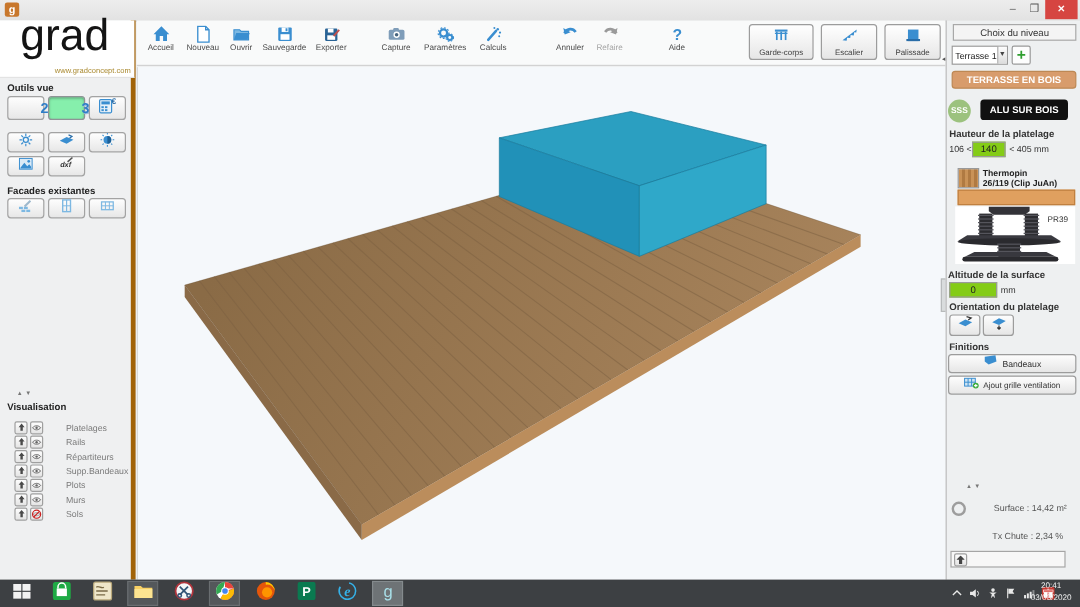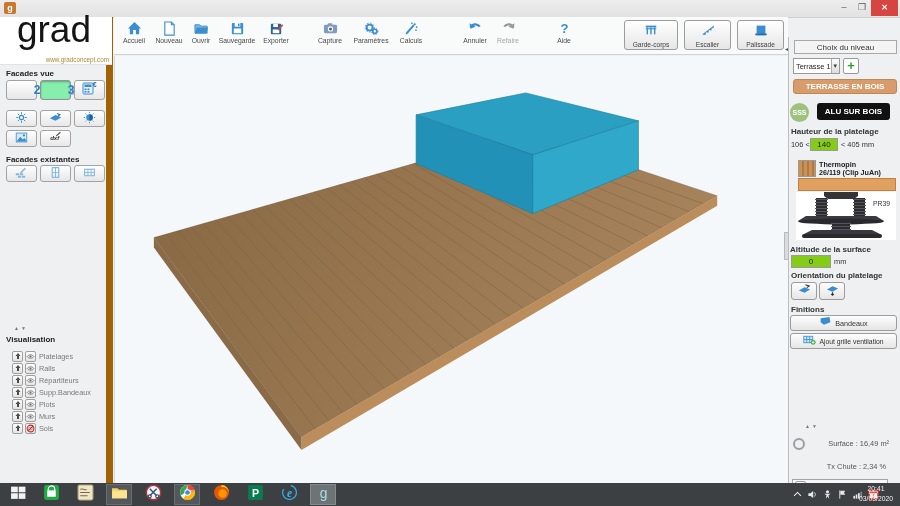--- a/index.html
+++ b/index.html
@@ -12,37 +12,37 @@
   #appicon{position:absolute;left:4px;top:2px;width:12px;height:12px;border-radius:2px;
     background:#c8772c;color:#fff;font-size:9px;font-weight:bold;line-height:12px;text-align:center;}
   #wintitle{position:absolute;left:0;right:0;top:2px;text-align:center;
     font-size:8.5px;color:#3c3c3c;white-space:nowrap;}
   .winbtn{position:absolute;top:0;height:16px;font-size:9px;color:#555;text-align:center;line-height:15px;}
   #btn-min{left:836px;width:16px;}
   #btn-max{left:854px;width:16px;}
   #btn-close{left:871px;width:27px;background:#d64541;color:#fff;font-size:8px;font-weight:bold;}
   
   #sidebar{position:absolute;left:0;top:17px;width:113px;height:466px;
-    background:#eff0f1;border-right:7px solid #a16207;box-sizing:border-box;}
+    background:#eff0f1;border-right:4px solid #a16207;box-sizing:border-box;}
   #logoblock{position:absolute;left:0;top:0;width:112px;height:47px;background:#ffffff;
     border-bottom:1px solid #e3e3e3;}
   #logotext{position:absolute;left:0;top:-8px;width:108px;text-align:center;
     font-size:37px;color:#141414;letter-spacing:0px;}
   #logosite{position:absolute;right:3px;bottom:1px;font-size:6.3px;color:#a9892f;}
   .sheading{position:absolute;font-size:8px;font-weight:bold;color:#222;}
   .sbtn{position:absolute;box-sizing:border-box;border:1px solid #a3a3a3;border-radius:3px;
     background:linear-gradient(#fefefe,#e7e7e7);display:flex;align-items:center;justify-content:center;}
   .sbtn.pressed{background:#86efac;box-shadow:inset 0 1px 2px rgba(0,0,0,.3);border-color:#8f9396;}
   .viewtxt{font-size:12px;font-weight:bold;color:#2f7ec7;margin-left:40px;}
   .view3d{color:#2f7ec7;text-shadow:1px 1px 0 #9bbedf;}
   #vis-splitter,#rp-splitter{position:absolute;font-size:5px;color:#777;letter-spacing:2px;}
   .visrow{display:flex;align-items:center;gap:2px;height:12px;margin-left:12px;}
   .minibtn{width:11px;height:11px;box-sizing:border-box;border:1px solid #9f9f9f;border-radius:2px;
     background:linear-gradient(#fdfdfd,#e4e4e4);display:flex;align-items:center;justify-content:center;}
-  .vislabel{font-size:7.3px;color:#7a7a7a;margin-left:1px;white-space:nowrap;}
+  .vislabel{font-size:7.3px;color:#7a7a7a;margin-left:17px;white-space:nowrap;}
   
   #toolbar{position:absolute;left:114px;top:17px;width:674px;height:38px;
     background:#f9fafa;border-bottom:1px solid #d2d2d2;box-sizing:border-box;}
   #toolbar-items{position:absolute;left:2px;top:2px;display:flex;align-items:flex-start;}
   .tbtn{display:flex;flex-direction:column;align-items:center;justify-content:flex-start;padding-top:1px;}
   .tbtn .ticon{height:17px;display:flex;align-items:center;justify-content:center;}
   .tbtn .tlabel{font-size:6.8px;color:#4a4a4a;white-space:nowrap;}
   .tbtn.disabled .tlabel{color:#a5a5a5;}
   .tspacer{height:1px;}
   #toolbar-right{position:absolute;right:4px;top:3px;display:flex;gap:6px;}
@@ -52,21 +52,21 @@
   .bigbtn .tlabel{font-size:6.6px;color:#3f3f3f;}
   #panel-collapse{position:absolute;right:-3px;top:28px;font-size:6px;color:#555;}
   
   #canvas3d{position:absolute;left:114px;top:56px;width:674px;height:427px;
     background:#f5f8fb;border-left:1px solid #d8d8d8;box-sizing:border-box;}
   #canvas3d svg{position:absolute;left:0;top:0;width:100%;height:100%;}
   #vsplit-handle{position:absolute;left:669px;top:176px;width:5px;height:28px;
     background:#d9dcdd;border:1px solid #b7babb;box-sizing:border-box;}
   
   #rightpanel{position:absolute;left:788px;top:17px;width:112px;height:466px;
-    background:#eef0f1;border-left:1px solid #bdbdbd;box-sizing:border-box;margin-top:20px;}
+    background:#eef0f1;border-left:1px solid #bdbdbd;box-sizing:border-box;}
   .rp-abs{position:absolute;box-sizing:border-box;}
   #choix-niveau{left:5px;top:3px;width:103px;height:14px;border:1px solid #a8a8a8;background:#f4f4f4;
     font-size:8px;color:#333;text-align:center;line-height:13px;}
   #level-select{left:4px;top:21px;width:47px;height:16px;border:1px solid #9a9a9a;background:#fff;
     display:flex;align-items:center;}
   #level-select .val{font-size:7.4px;color:#222;flex:1;padding-left:2px;white-space:nowrap;}
   #level-select .arrow{width:10px;height:14px;background:linear-gradient(#fdfdfd,#dcdcdc);
     border-left:1px solid #adadad;font-size:6px;color:#444;text-align:center;line-height:14px;}
   #level-add{left:54px;top:21px;width:16px;height:16px;border:1px solid #9a9a9a;border-radius:2px;
     background:#fdfdfd;color:#2f9e2f;font-size:13px;font-weight:bold;line-height:13px;text-align:center;}
@@ -112,21 +112,21 @@
     <div id="btn-min" class="winbtn">–</div>
     <div id="btn-max" class="winbtn">❐</div>
     <div id="btn-close" class="winbtn">✕</div>
   </div>
 
   <div id="sidebar">
     <div id="logoblock">
       <div id="logotext">grad</div>
       <div id="logosite">www.gradconcept.com</div>
     </div>
-    <div class="sheading" style="left:6px;top:52px">Facades vue</div>
+    <div class="sheading" style="left:6px;top:52px">Outils vue</div>
     <div class="sbtn" style="left:6px;top:63px;width:31px;height:20px">
       <span class="viewtxt">2D</span>
       </div>
     <div class="sbtn pressed" style="left:40px;top:63px;width:31px;height:20px">
       <span class="viewtxt view3d">3D</span>
       </div>
     <div class="sbtn" style="left:74px;top:63px;width:31px;height:20px">
       <span id="calc-euro-slot"><svg width="16" height="16" viewBox="0 0 16 16">
             <rect x="1" y="3" width="10" height="11" rx="1" fill="#e8f1f8" stroke="#3a8ed0"></rect>
             <rect x="2.5" y="4.5" width="7" height="2.5" fill="#3a8ed0"></rect>
@@ -598,21 +598,21 @@
       <span id="vent-ic"><svg width="13" height="13" viewBox="0 0 16 16">
             <rect x="1" y="4" width="11" height="8" fill="#cfe4f3" stroke="#3a8ed0"></rect>
             <path d="M1 8 H12 M4.6 4 V12 M8.2 4 V12" stroke="#3a8ed0" stroke-width="1"></path>
             <circle cx="12.5" cy="11.5" r="3" fill="#3cab3c"></circle>
             <path d="M12.5 9.8 V13.2 M10.8 11.5 H14.2" stroke="#fff" stroke-width="1.1"></path>
           </svg></span>
       <span class="blabel" style="font-size:6.8px">Ajout grille ventilation</span>
     </div>
     <div id="rp-splitter" style="left:16px;top:386px">▲▼</div>
     <div id="ring-icon" class="rp-abs"></div>
-    <div class="stat" style="right:11px;top:402px">Surface :  16,49 m²</div>
+    <div class="stat" style="right:11px;top:402px">Surface :  14,42 m²</div>
     <div class="stat" style="right:14px;top:425px">Tx Chute :  2,34 %</div>
     <div id="bottom-bar" class="rp-abs">
       <div class="minibtn">
           <svg width="7" height="7" viewBox="0 0 8 8">
             <path d="M4 0 L8 4 H5.5 V8 H2.5 V4 H0 Z" fill="#444"></path>
           </svg>
         </div>
     </div>
   </div>
 

